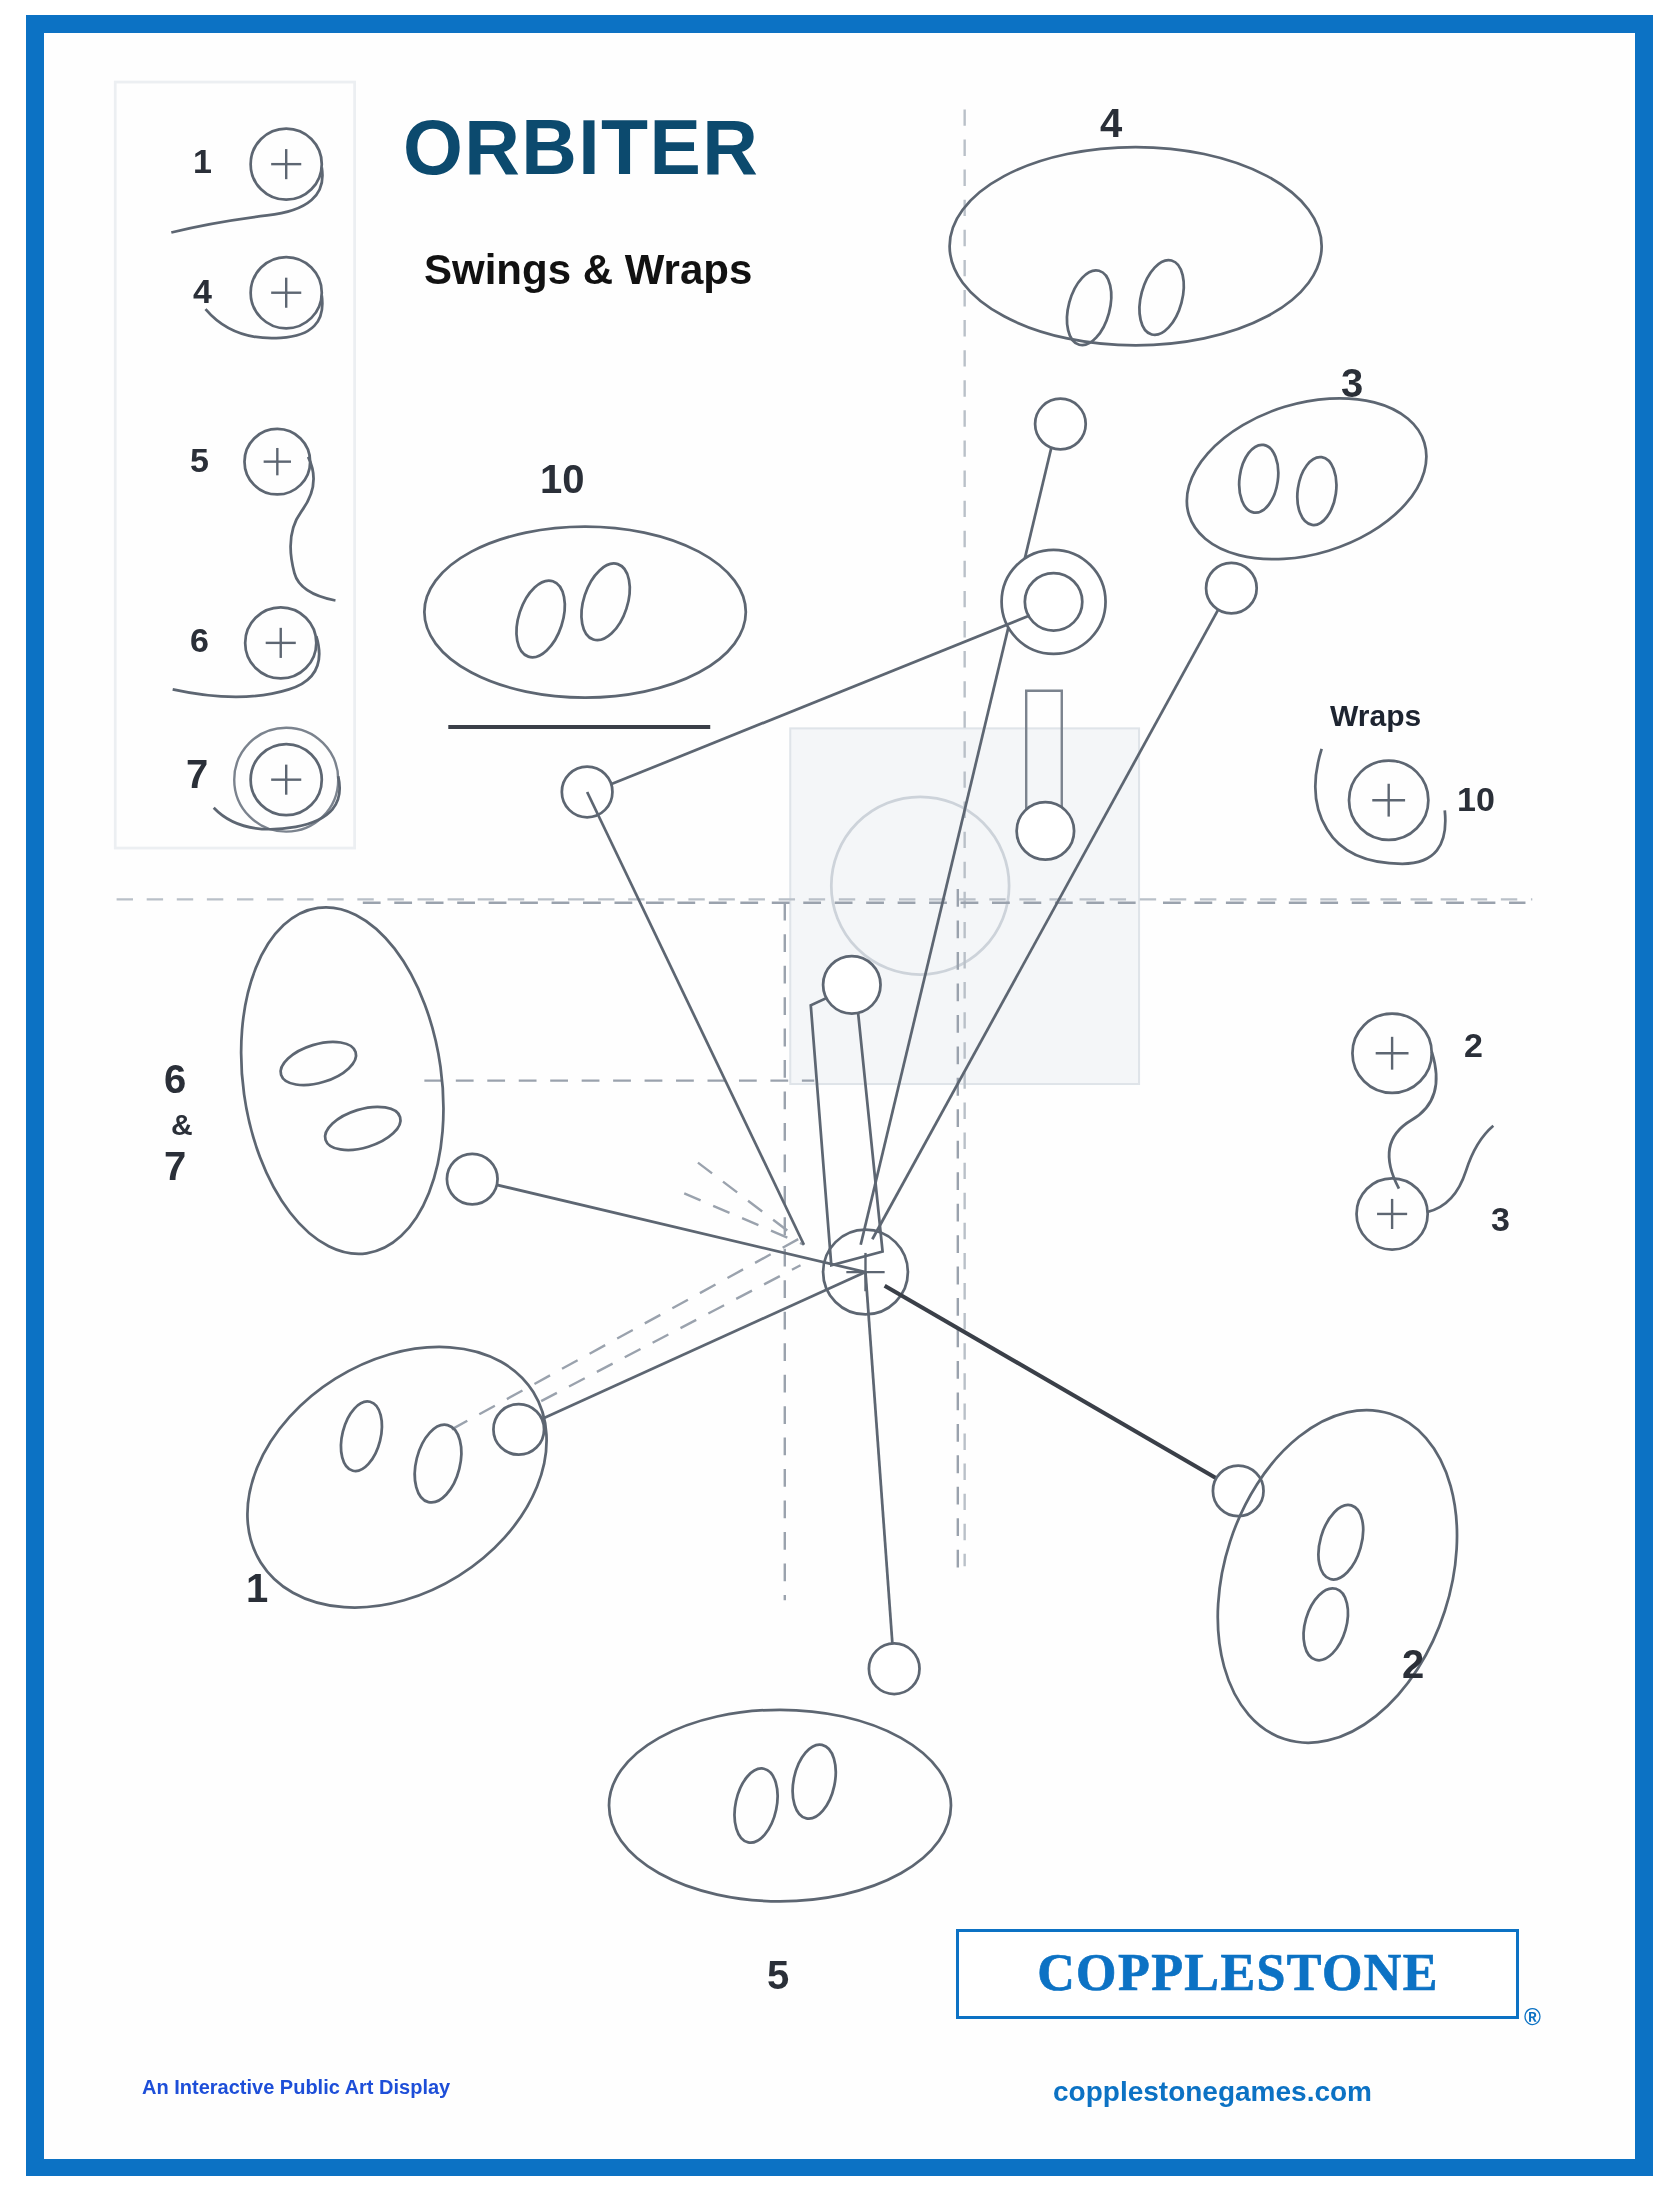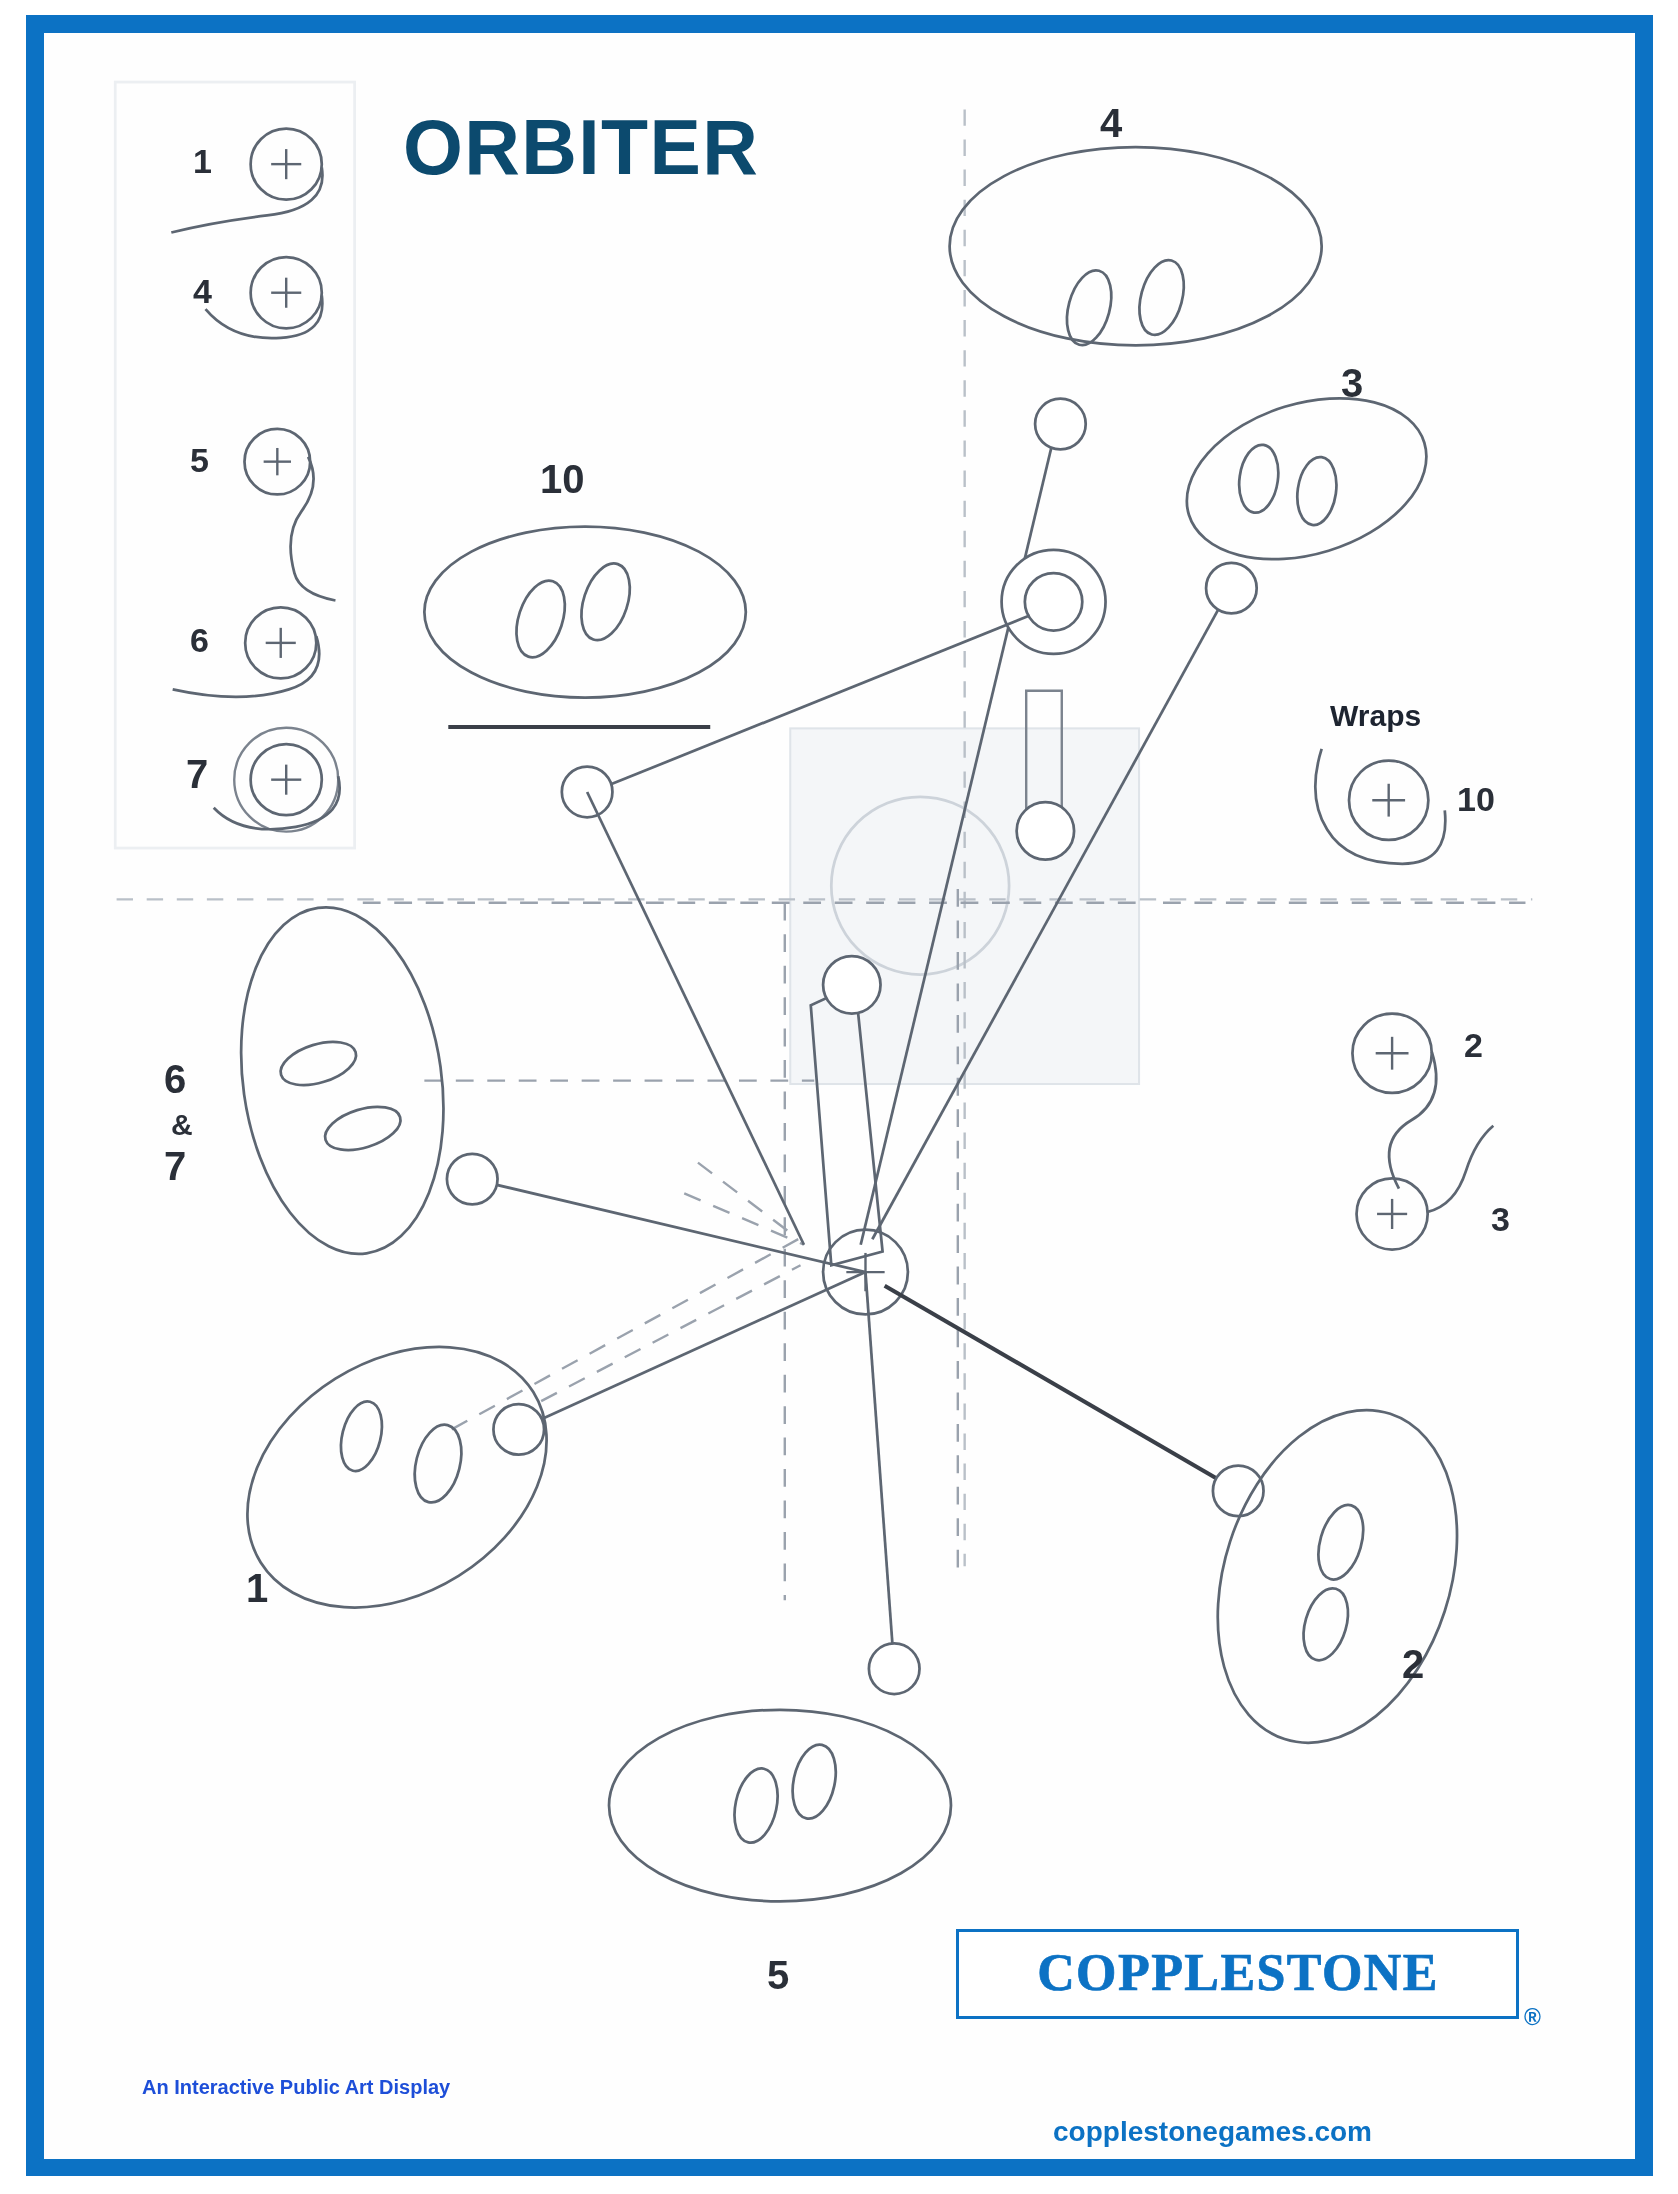--- a/index.html
+++ b/index.html
@@ -67,21 +67,20 @@
     font-weight: bold;
     color: #1d4ed8;
   }
   .footer-right {
     position: absolute;
     left: 1053px;
     top: 2076px;
     font-size: 28px;
     font-weight: bold;
     color: #0c72c4;
-    margin-top: 40px;
   }
 
   
   .logo-box {
     position: absolute;
     left: 956px;
     top: 1929px;
     width: 563px;
     height: 90px;
     border: 3.4px solid #0c72c4;
@@ -263,20 +262,21 @@
     <line x1="2035" y1="1516" x2="2035" y2="1564" class="plus"></line>
     <path d="M2093 1538 q22 70 -30 100 q-54 32 -18 100" class="ln"></path>
 
     <circle cx="2035" cy="1775" r="52" class="ln"></circle>
     <line x1="2013" y1="1775" x2="2057" y2="1775" class="plus"></line>
     <line x1="2035" y1="1753" x2="2035" y2="1797" class="plus"></line>
     <path d="M2087 1772 q40 -10 56 -60 q14 -44 40 -66" class="ln"></path>
   </svg>
 
   <div class="title">ORBITER</div>
+  <div class="subtitle">Swings &amp; Wraps</div>
 
   <div class="lbl lbl-md" style="left:193px; top:142px;">1</div>
   <div class="lbl lbl-md" style="left:193px; top:272px;">4</div>
   <div class="lbl lbl-md" style="left:190px; top:441px;">5</div>
   <div class="lbl lbl-md" style="left:190px; top:621px;">6</div>
   <div class="lbl lbl-lg" style="left:186px; top:752px;">7</div>
 
   <div class="lbl lbl-wraps" style="left:1330px; top:699px;text-align:right;">Wraps</div>
   <div class="lbl lbl-md" style="left:1457px; top:780px;">10</div>
   <div class="lbl lbl-md" style="left:1464px; top:1026px;">2</div>

